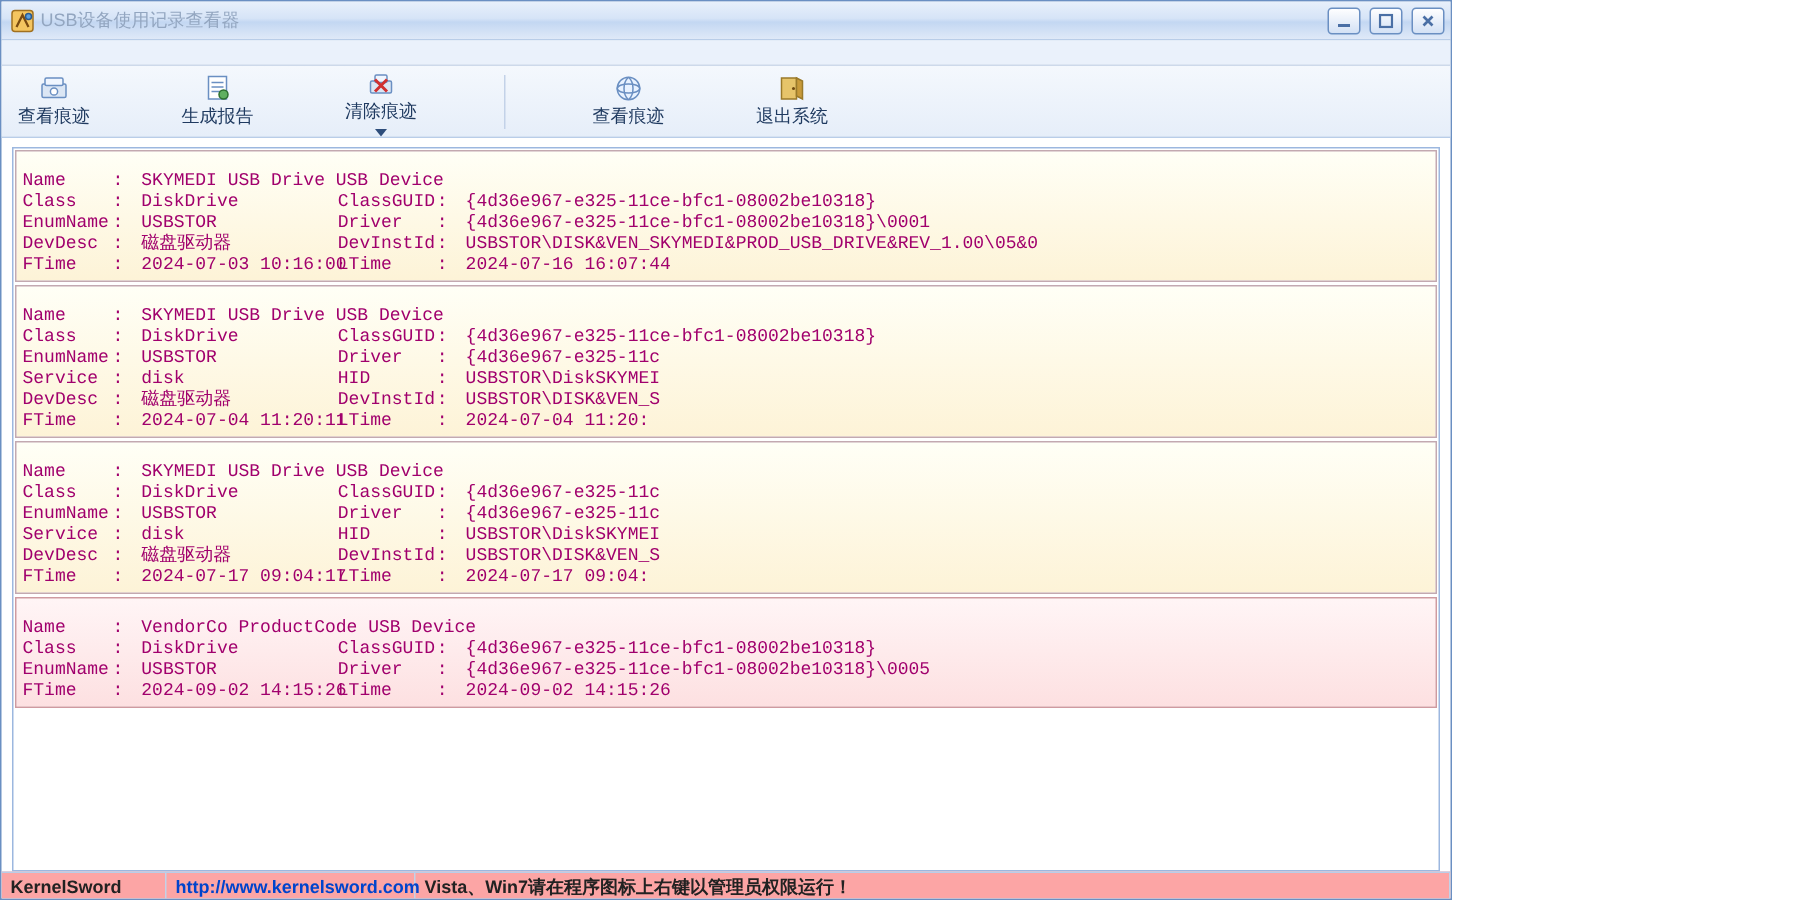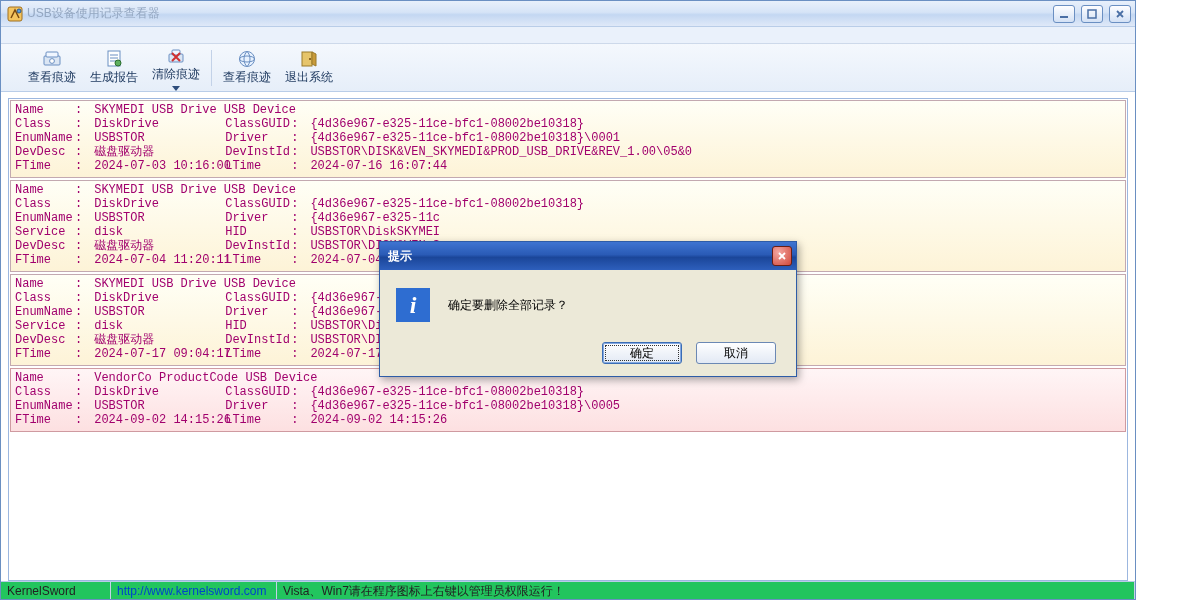--- a/index.html
+++ b/index.html
@@ -1,17 +1,17 @@
 <!DOCTYPE html>
 <html><head>
 <meta charset="utf-8">
 <style>
   * { box-sizing: border-box; }
   html, body { margin: 0; padding: 0; font-family: "Tahoma", "SimSun", sans-serif; font-size: 12px; background: #fff; }
-  #app { width: 1136px; height: 600px; position: relative; border: 1px solid #6a8fc2; background: #fff; overflow: hidden; }
+  #app { width: 968px; height: 600px; position: relative; border: 1px solid #6a8fc2; background: #fff; overflow: hidden; }
 
   .titlebar {
     height: 26px;
     background: linear-gradient(to bottom, #e8f0fb 0%, #d6e4f7 45%, #c3d7f2 55%, #dfe9f8 100%);
     border-bottom: 1px solid #b9cde8;
     display: flex; align-items: center; justify-content: space-between;
     padding: 0 4px 0 6px;
   }
   .titlebar .title-left { display: flex; align-items: center; gap: 4px; }
   .app-icon svg { display:block; }
@@ -30,21 +30,22 @@
     height: 17px;
     border-bottom: 1px solid #cdd9ea;
     background: #eaf1fb;
   }
 
   .toolbar {
     height: 48px;
     background: linear-gradient(to bottom, #f4f8fd, #e6eef9);
     border-bottom: 1px solid #b9cde8;
     display: flex; align-items: center;
-    padding: 0 20px;
+    padding: 0 4px;
+    gap: 47px;
   }
   .tbtn {
     display: flex; flex-direction: column; align-items: center; justify-content: center;
     min-width: 52px; height: 42px; padding: 2px 6px;
     border: 1px solid transparent; border-radius: 3px;
     color: #2e4d7b;
   }
   .tbtn .ticon { height: 20px; display:flex; align-items:center; justify-content:center; }
   .tbtn .tlabel { font-size: 12px; color: #1f3a60; }
   .tb-dd { width:10px; display:flex; align-items:center; justify-content:center; color:#2e4d7b; }
@@ -53,41 +54,41 @@
   .content {
     position: absolute; left: 7px; right: 7px; top: 97px; bottom: 18px;
     border: 1px solid #9cb7df;
     background: #fff;
     overflow: hidden;
   }
   .record {
     border: 1px solid #c3a9b0;
     margin: 1px 1px 2px 1px;
     background: linear-gradient(to bottom, #fffff6, #fdf3d7);
-    padding: 2px 4px 4px 4px;
+    padding: 12px 4px 4px 4px;
     font-family: "Courier New", "SimSun", monospace;
     font-size: 12px;
     line-height: 14px;
     color: #a1006d;
   }
   .record.sel {
     background: linear-gradient(to bottom, #fff5f6, #fde0e1);
     border-color: #cf9aa0;
   }
   .record .row { white-space: pre; }
   .record .k1 { display:inline-block; width: 60px; }
   .record .v1 { display:inline-block; width: 120px; }
   .record .k2 { display:inline-block; width: 66px; margin-left: 11px; }
   .record .colon { display:inline-block; width: 12px; }
 
   .statusbar {
     position: absolute; left: 0; right: 0; bottom: 0; height: 18px;
-    background: #22c55e; border-top: 1px solid #b9cde8;
+    background: #fca5a5; border-top: 1px solid #b9cde8;
     display: flex; align-items: stretch;
-    font-size: 12px; color: #222;
+    font-size: 12px; color: #222; font-weight: bold;
   }
   .status-cell { border-right: 1px solid #c3d2e8; padding: 1px 6px 0 6px; display:flex; align-items:center; }
   .status-link { color: #0044cc; text-decoration: none; }
 
   
   .dialog {
     position: absolute; left: 378px; top: 240px; width: 418px;
     border: 1px solid #2e5ca7;
     background: #ece9d8;
     box-shadow: 2px 3px 8px rgba(0,0,0,0.35);
@@ -262,34 +263,14 @@
     </div>
 
   <div class="statusbar">
     <div class="status-cell" style="width:110px;">KernelSword</div>
     <div class="status-cell" style="width:166px;">
       <a class="status-link">http://www.kernelsword.com</a>
     </div>
     <div class="status-cell" style="flex:1;">Vista、Win7请在程序图标上右键以管理员权限运行！</div>
   </div>
 
-  <div class="dialog">
-    <div class="dlg-title">
-      <span>提示</span>
-      <div class="dlg-close">
-        <svg width="10" height="10">
-            <path d="M2 2 L8 8 M8 2 L2 8" stroke="#fff" stroke-width="1.8"></path>
-          </svg>
-      </div>
-    </div>
-    <div class="dlg-body">
-      <div class="dlg-row">
-        <div class="info-icon">i</div>
-        <div class="dlg-msg">确定要删除全部记录？</div>
-      </div>
-      <div class="dlg-buttons">
-        <div class="dlg-btn primary">确定</div>
-        <div class="dlg-btn">取消</div>
-      </div>
-    </div>
-  </div>
 
 </div>
 
 </body></html>

